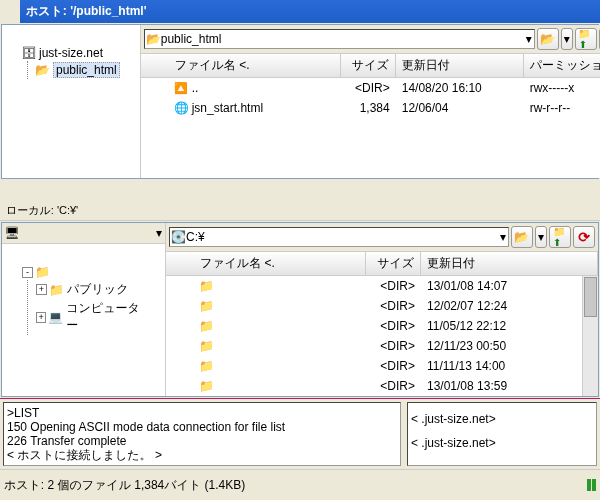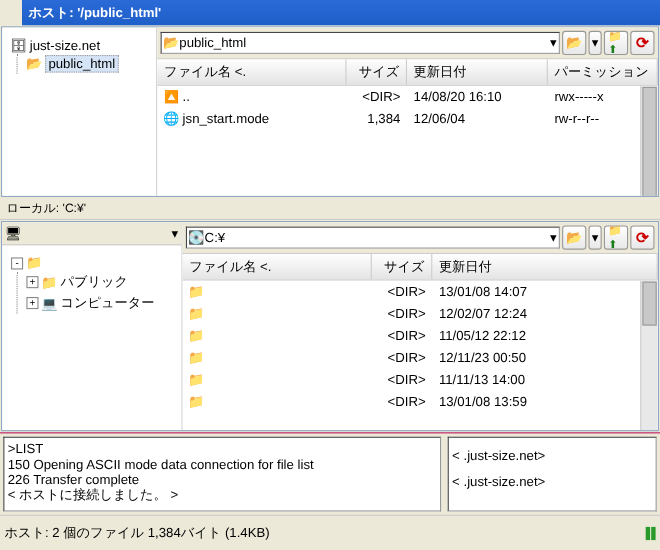--- a/index.html
+++ b/index.html
@@ -10,57 +10,57 @@
 .local-pane { flex: 1; }
 .split-h { display: flex; flex: 1; min-height: 0; }
 .tree-col { width: 164px; border-right: 1px solid #ccc; background: #fff; display: flex; flex-direction: column; }
 .list-col { flex: 1; display: flex; flex-direction: column; background: #fff; }
 .pathbar { display: flex; align-items: center; gap: 2px; padding: 3px; background: #ece9d8; border-bottom: 1px solid #ccc; }
 .path-combo { flex: 1; display: flex; align-items: center; background: #fff; border: 1px inset #999; padding: 1px 2px; height: 20px; }
 .icon-btn { width: 22px; height: 22px; border: 1px solid #999; background: linear-gradient(#fefefe,#e8e8e8); border-radius: 3px; display: flex; align-items: center; justify-content: center; cursor: pointer; }
 .icon-btn.green { color: #1a7f1a; }
 .icon-btn.red { color: #c00; }
 .drop { width: 12px; }
-.tree { padding: 8px; }
+.tree { padding: 20px; }
 .tree-row { display: flex; align-items: center; gap: 3px; padding: 1px 0; cursor: default; }
 .tree-row.selected span.lbl { background: #d6e4f7; border: 1px dotted #999; padding: 0 2px; }
 .exp { width: 11px; height: 11px; border: 1px solid #888; font-size: 9px; line-height: 9px; text-align: center; color: #000; cursor: pointer; }
 .dotted { border-left: 1px dotted #888; margin-left: 5px; padding-left: 8px; }
 .ico { width: 14px; height: 14px; display: inline-flex; align-items: center; justify-content: center; }
 .ico-folder::before { content: "📁"; font-size: 12px; }
 .ico-folder-open::before { content: "📂"; font-size: 12px; }
 .ico-html::before { content: "🌐"; font-size: 12px; }
 .ico-up::before { content: "🔼"; font-size: 11px; }
 .ico-refresh::before { content: "⟳"; font-size: 14px; font-weight: bold; }
 .ico-desktop::before { content: "🖥"; font-size: 12px; }
 .ico-pc::before { content: "💻"; font-size: 12px; }
 .ico-drive::before { content: "💽"; font-size: 12px; }
 .ico-server::before { content: "🗄"; font-size: 12px; }
 .ico-upfolder::before { content: "📁⬆"; font-size: 10px; }
 .table-head { display: flex; background: linear-gradient(#fefefe,#e4e4e4); border-bottom: 1px solid #ccc; }
 .th { padding: 3px 6px; border-right: 1px solid #ccc; font-weight: normal; color: #000; cursor: pointer; }
 .table-body { flex: 1; overflow: hidden; position: relative; }
 .tr { display: flex; padding: 2px 0; }
 .td { padding: 1px 6px; overflow: hidden; white-space: nowrap; }
-.c-name { width: 172px; display: flex; align-items: center; gap: 3px; }
+.c-name { width: 172px; display: flex; align-items: center; gap: 3px; margin-left: 28px; }
 .c-size { width: 55px; text-align: right; }
 .c-date { width: 128px; }
 .c-perm { width: 100px; }
 .local-pane .c-name { width: 172px; }
 .local-pane .c-date { flex: 1; }
 .scroll-v { position: absolute; right: 0; top: 0; bottom: 0; width: 16px; background: #e8e8e8; border-left: 1px solid #ccc; }
 .scroll-thumb { background: #c8c8c8; border: 1px solid #999; margin: 1px; }
 .log-row { display: flex; height: 75px; border-top: 1px solid #be185d; }
 .log-box { flex: 1; background: #fff; border: 1px inset #999; margin: 3px; padding: 3px; font-size: 11px; overflow: hidden; position: relative; }
 .log-box.right { flex: 0 0 190px; }
 .log-box .line { white-space: nowrap; line-height: 14px; }
 .statusbar { height: 32px; background: #ece9d8; border-top: 1px solid #ccc; display: flex; align-items: center; padding: 0 4px; font-size: 11px; }
 .prog { margin-left: auto; display: flex; gap: 1px; }
 .prog span { width: 4px; height: 12px; background: #2a9b2a; }
-.subheader { background: #ece9d8; padding: 2px 6px; border-bottom: 1px solid #ccc; font-size: 11px; }
+.subheader { background: #ece9d8; padding: 2px 6px; border-bottom: 1px solid #ccc; font-size: 11px; margin-top: 21px; }
 .tree-head { display: flex; align-items: center; gap: 4px; padding: 3px; background: #ece9d8; border-bottom: 1px solid #ccc; }
 </style>
 </head>
 <body>
 
 <div class="titlebar">ホスト: '/public_html'</div>
 <div class="pane host-pane">
   <div class="split-h">
     <div class="tree-col">
       <div class="tree">
@@ -106,21 +106,21 @@
               <span class="ico ico-up"></span>
               <span>..</span>
             </div>
           <div class="td c-size">&lt;DIR&gt;</div>
           <div class="td c-date">14/08/20 16:10</div>
           <div class="td c-perm">rwx-----x</div>
         </div>
         <div class="tr">
           <div class="td c-name">
               <span class="ico ico-html"></span>
-              <span>jsn_start.mode</span>
+              <span>jsn_start.html</span>
             </div>
           <div class="td c-size">1,384</div>
           <div class="td c-date">12/06/04</div>
           <div class="td c-perm">rw-r--r--</div>
         </div>
         <div class="scroll-v">
             <div class="scroll-thumb" style="height:100%"></div>
           </div>
       </div>
     </div>

